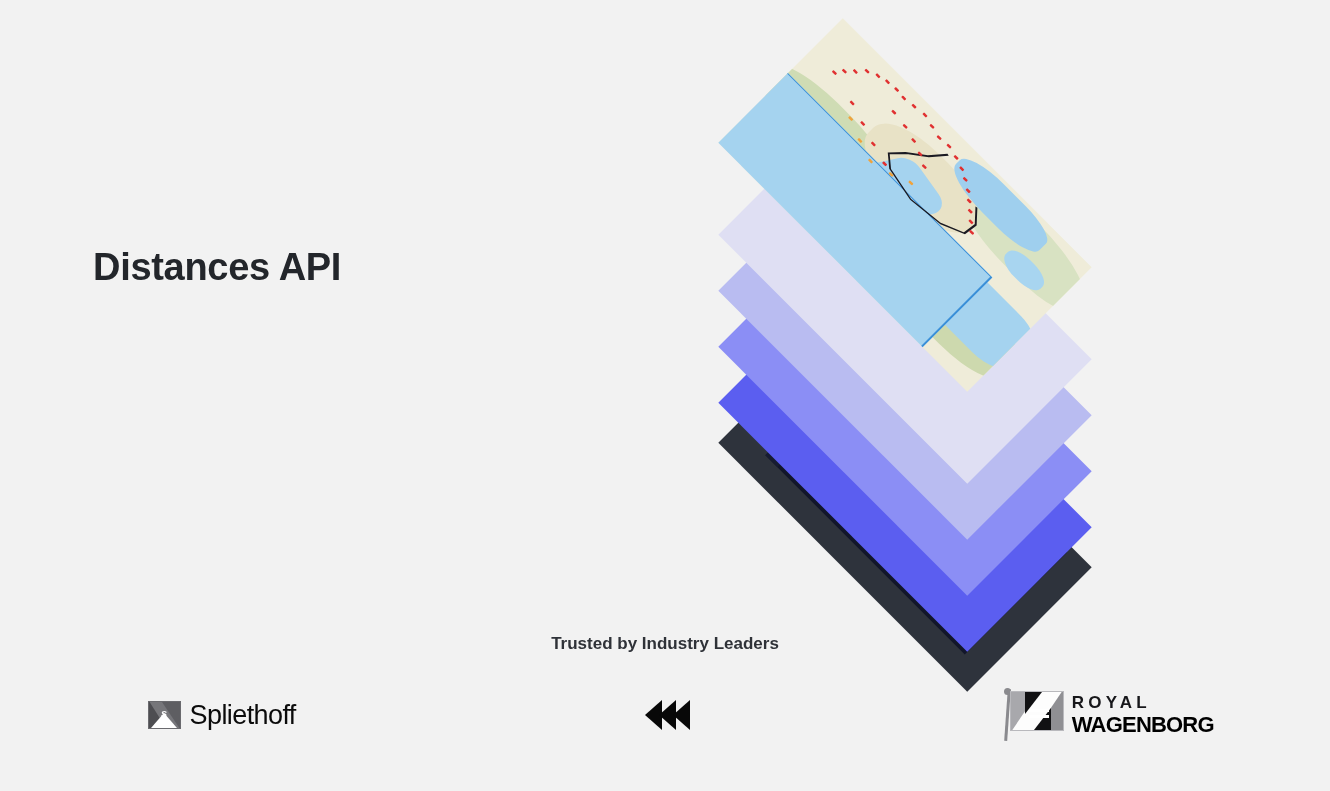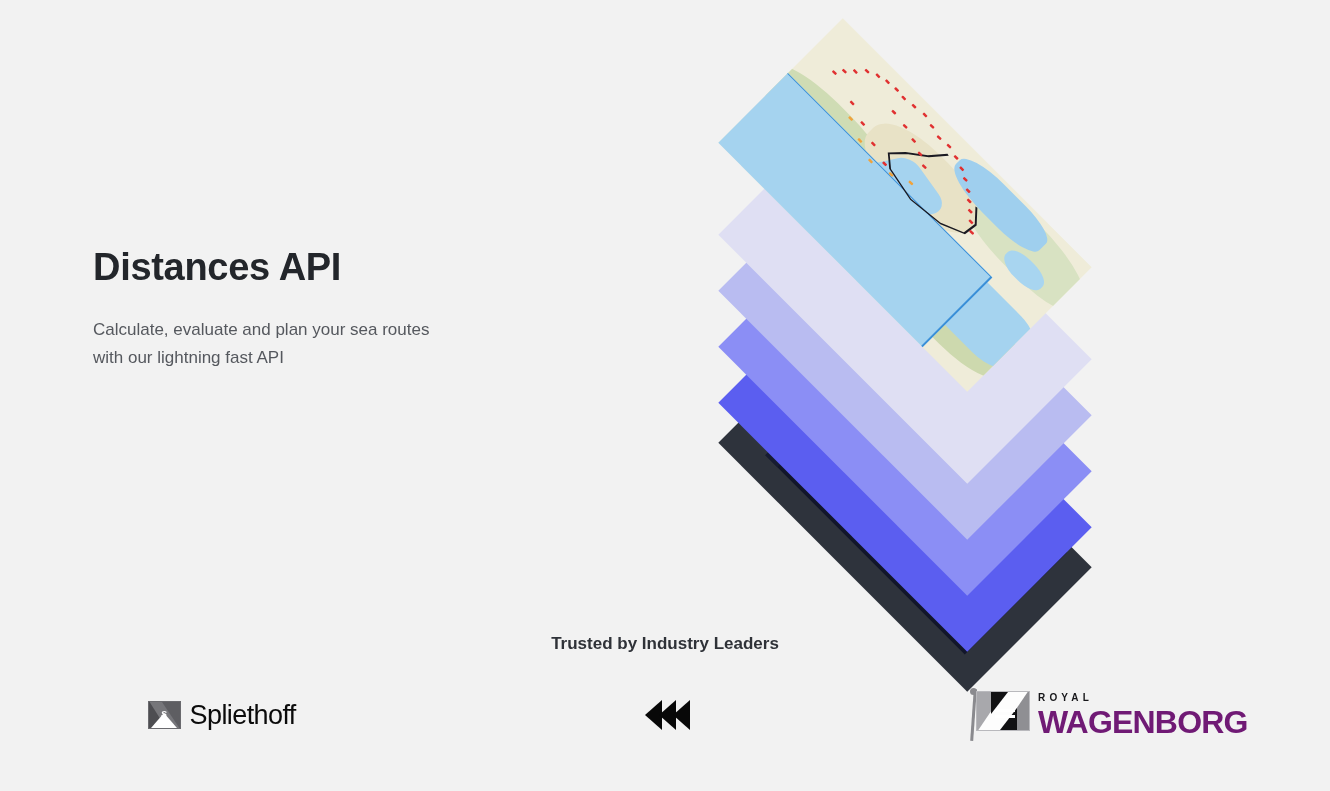--- a/index.html
+++ b/index.html
@@ -327,41 +327,40 @@
     border-right: 17px solid #111113;
     border-top: 22px solid transparent;
   }
   .wag-flag .cloth .stripe {
     position: absolute; left: 18px;
     width: 20px; height: 3px;
     background: #ffffff;
   }
   .wag-text { display: flex; flex-direction: column; line-height: 1; }
   .wag-royal {
-    font-size: 10px;
+    font-size: 17px;
     font-weight: bold;
     letter-spacing: 4.2px;
     color: #17171a;
     margin-bottom: 3px;
   }
   .wag-main {
-    font-size: 32px;
+    font-size: 22px;
     font-weight: bold;
     letter-spacing: -0.8px;
-    color: #701a75;
+    color: #000000;
   }
 </style>
 </head>
 <body>
 
 <div class="hero">
 
   <div class="hero-copy">
     <h1 class="hero-title">Distances API</h1>
-    <p class="hero-sub">Calculate, evaluate and plan your sea routes with our lightning fast API</p>
   </div>
 
   <div class="iso-stack">
 
     <div class="iso-layer layer-map">
       <div class="diamond map-face">
         <div class="land-green-a"></div>
         <div class="land-green-b"></div>
         <div class="land-green-c"></div>
         <div class="land-tan"></div>

